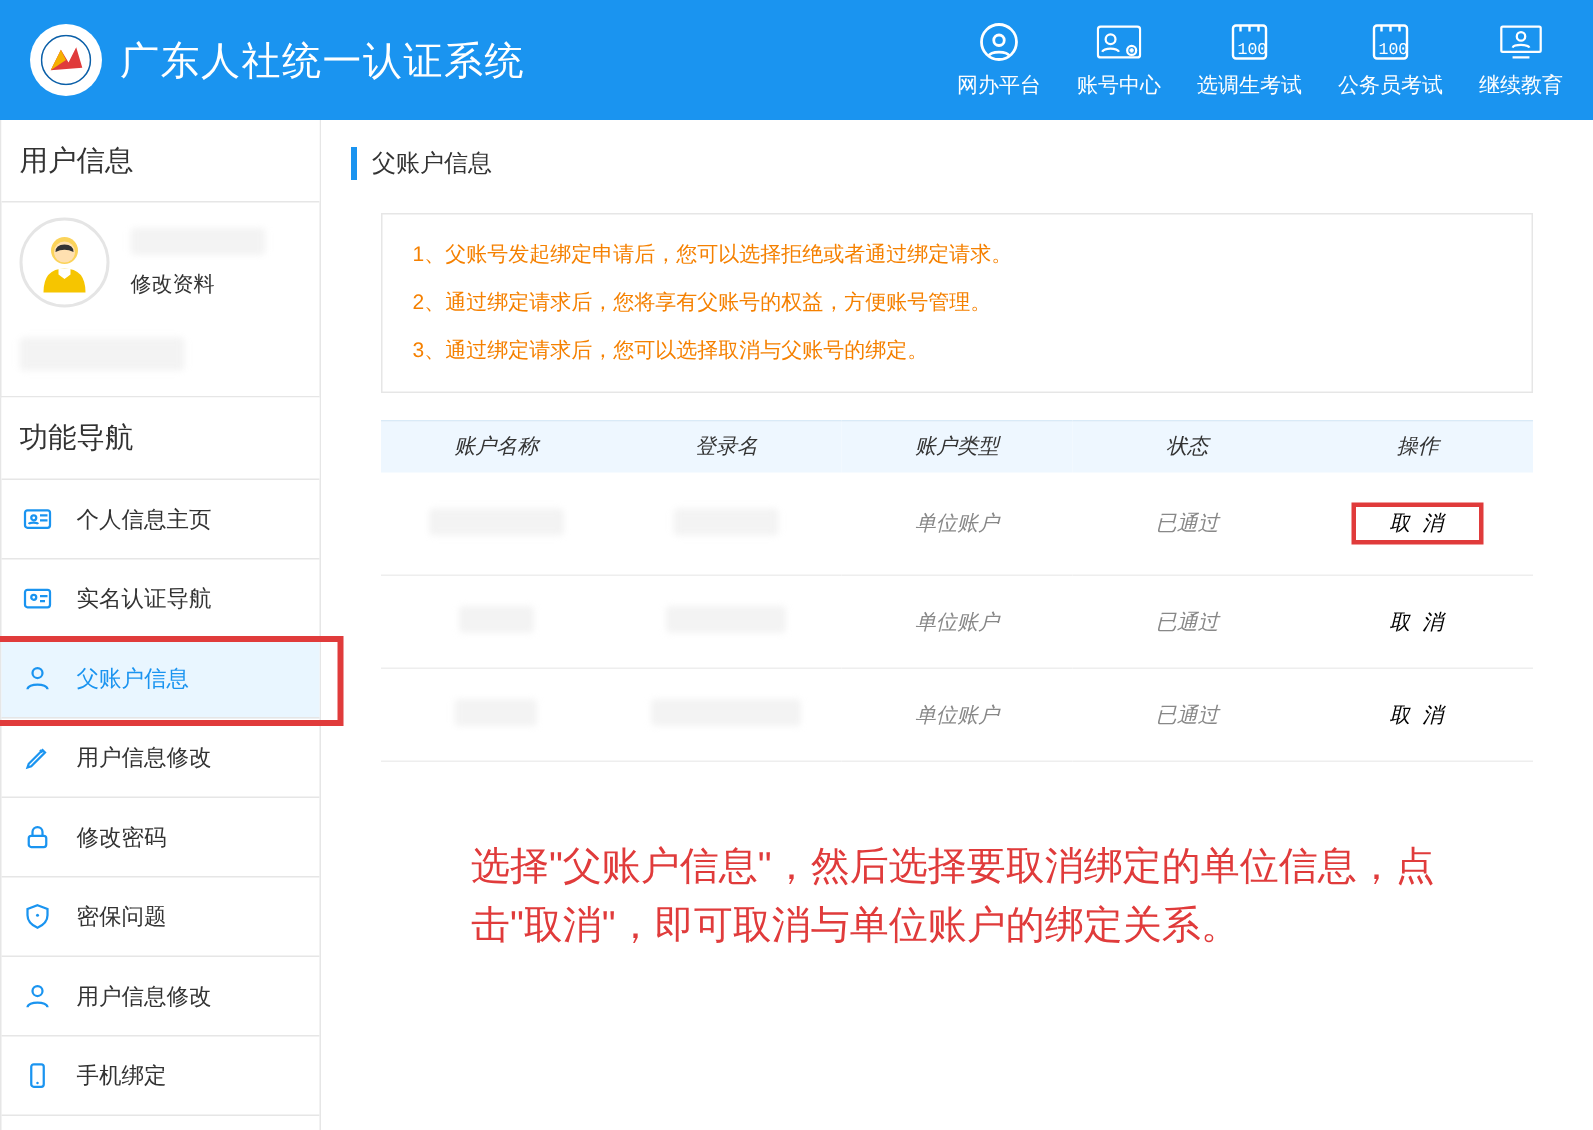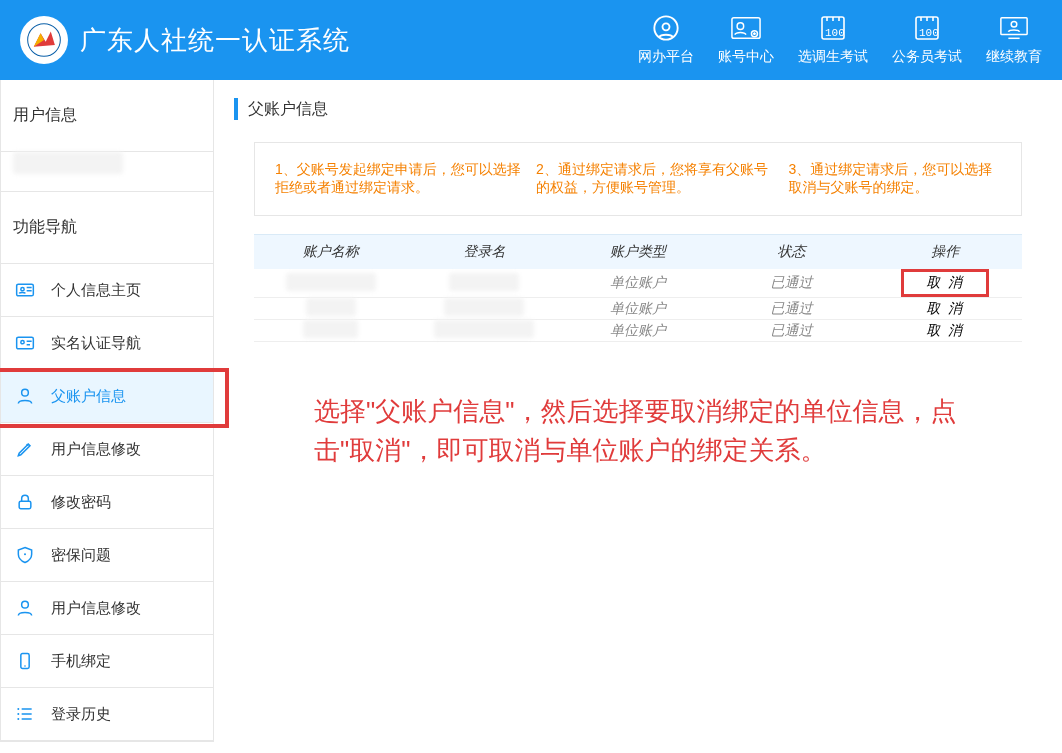--- a/index.html
+++ b/index.html
@@ -66,22 +66,22 @@
       width: 214px;
       flex: 0 0 214px;
       border-right: 1px solid #e6e6e6;
     }
     .sb-section {
       border: 1px solid #e6e6e6;
       border-top: none;
       border-right: none;
     }
     .sb-title {
-      padding: 25px 12px;
-      font-size: 16px;
+      padding: 14px 12px;
+      font-size: 19px;
       color: #333;
       border-bottom: 1px solid #e6e6e6;
       background: #fff;
     }
     .profile-block {
       display: flex;
       align-items: center;
       gap: 14px;
       padding: 10px 12px 20px;
     }
@@ -149,21 +149,21 @@
     .heading-bar {
       width: 4px;
       height: 22px;
       background: #1a94f0;
     }
     .notice {
       border: 1px solid #e6e6e6;
       background: #fff;
       padding: 18px 20px;
       display: flex;
-      flex-direction: row;
+      flex-direction: column;
       gap: 14px;
       margin: 0 20px 18px 20px;
     }
     .notice-line {
       color: #f58000;
       font-size: 14px;
     }
     table.data-table {
       width: calc(100% - 40px);
       margin: 0 20px;
@@ -173,21 +173,21 @@
     }
     table.data-table th {
       background: #eef7ff;
       font-weight: normal;
       color: #333;
       padding: 8px 0;
       text-align: center;
       border-top: 1px solid #d9eaf7;
     }
     table.data-table td {
-      padding: 0 0;
+      padding: 20px 0;
       text-align: center;
       border-bottom: 1px solid #eee;
       color: #888;
     }
     .op-link {
       color: #000000;
       letter-spacing: 2px;
       cursor: pointer;
     }
     .red-cell-box {
@@ -280,20 +280,36 @@
       </span>
       <span>继续教育</span>
     </div>
   </div>
 </div>
 
 <div class="layout">
   <aside class="sidebar">
     <div class="sb-section">
       <div class="sb-title">用户信息</div>
+      <div class="profile-block">
+        <div class="avatar-wrap">
+          <svg width="44" height="44" viewBox="0 0 44 44">
+            <circle cx="22" cy="14" r="9" fill="#fbd35a"></circle>
+            <circle cx="22" cy="15" r="7" fill="#ffe0b0"></circle>
+            <path d="M22 10 q-6 0 -6 5 q6 -3 12 0 q0 -5 -6 -5" fill="#333"></path>
+            <path d="M8 42 q0 -16 14 -16 t14 16 Z" fill="#f6c500"></path>
+            <path d="M18 26 h8 v4 l-4 3 -4 -3 Z" fill="#fff"></path>
+          </svg>
+        </div>
+        <div>
+          <div class="blur-block"></div>
+          <div style="height:8px"></div>
+          <div class="profile-edit">修改资料</div>
+        </div>
+      </div>
       <div style="padding:0 12px 14px">
         <div class="blur-block" style="width:110px;height:22px"></div>
       </div>
     </div>
 
     <div class="sb-section">
       <div class="sb-title">功能导航</div>
 
       <div class="sb-nav-item">
         <span class="icon18">

